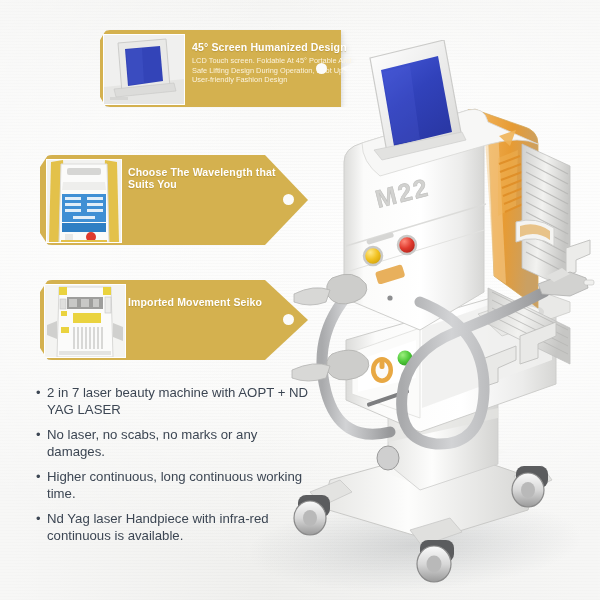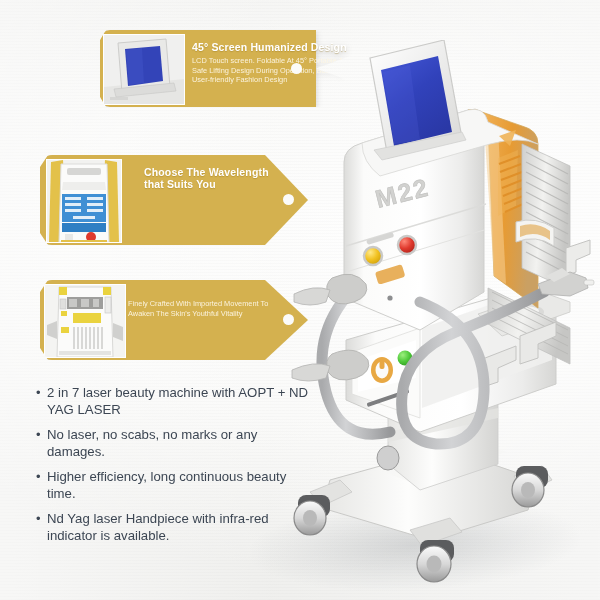--- a/index.html
+++ b/index.html
@@ -23,21 +23,21 @@
   }
 
   
   .tag{
     position:absolute;
     background:#d4b14f;
     color:#ffffff;
     box-sizing:border-box;
     filter:drop-shadow(0 2px 3px rgba(0,0,0,0.18));
   }
-  .tag-1{left:100px;top:30px;width:216px;height:77px;
+  .tag-1{left:100px;top:30px;width:241px;height:77px;
     clip-path:polygon(0 10px,0 67px,6px 77px,323px 77px,100% 50%,323px 0,6px 0);
     border-radius:10px 0 0 10px;}
   .tag-2{left:40px;top:155px;width:268px;height:90px;
     clip-path:polygon(0 12px,0 78px,8px 90px,225px 90px,100% 50%,225px 0,8px 0);
     border-radius:12px 0 0 12px;}
   .tag-3{left:40px;top:280px;width:268px;height:80px;
     clip-path:polygon(0 12px,0 68px,8px 80px,225px 80px,100% 50%,225px 0,8px 0);
     border-radius:12px 0 0 12px;}
 
   .tag-thumb{
@@ -48,21 +48,21 @@
   .tag-2 .tag-thumb{width:74px;height:82px;left:6px;top:4px;}
   .tag-3 .tag-thumb{width:80px;height:72px;left:4px;top:4px;}
 
   .tag-body{position:absolute;color:#fff;}
   .tag-1 .tag-body{left:92px;top:11px;width:160px;}
   .tag-2 .tag-body{left:88px;top:11px;width:150px;}
   .tag-3 .tag-body{left:88px;top:16px;width:152px;}
 
   .tag-title{font-weight:bold;font-size:10.5px;line-height:12px;letter-spacing:.15px;
     color:#ffffff;text-shadow:0 1px 1px rgba(140,110,20,.35);}
-  .tag-2 .tag-title,.tag-3 .tag-title{font-size:10.5px;margin-left:16px;}
+  .tag-2 .tag-title,.tag-3 .tag-title{font-size:10.5px;}
   .tag-desc{font-size:7.4px;line-height:9.6px;margin-top:3px;color:#fdf6e4;opacity:.95;}
 
   .tag-hole{
     position:absolute;width:11px;height:11px;border-radius:50%;
     background:#fbfbf9;
   }
   .tag-1 .tag-hole{right:14px;top:33px;}
   .tag-2 .tag-hole{right:14px;top:39px;}
   .tag-3 .tag-hole{right:14px;top:34px;}
 
@@ -394,37 +394,37 @@
             <rect x="48" y="42" width="2" height="22"></rect>
           <rect x="52" y="42" width="2" height="22"></rect>
             <rect x="56" y="42" width="2" height="22"></rect>
         </g>
         <path d="M2 40 L12 36 L12 54 L2 50 Z" fill="#d0d0ce"></path>
         <path d="M68 38 L78 42 L78 56 L68 52 Z" fill="#d0d0ce"></path>
         <rect x="14" y="66" width="52" height="4" fill="#e4e4e2"></rect>
       </svg>
     </div>
     <div class="tag-body">
-      <div class="tag-desc">Finely Crafted With Imported Movement To Awaken The Skin's Youthful Vitality</div>
+      <div class="tag-title">Imported Movement Seiko</div>
     </div>
     <div class="tag-hole"></div>
   </div>
 
   <div class="bullets">
     <div class="bullet">
       <span class="dot">•</span>
       <span class="btxt">2 in 7 laser beauty machine with AOPT + ND YAG LASER</span>
     </div>
     <div class="bullet">
       <span class="dot">•</span>
       <span class="btxt">No laser, no scabs, no marks or any damages.</span>
     </div>
     <div class="bullet">
       <span class="dot">•</span>
-      <span class="btxt">Higher efficiency, long continuous beauty time.</span>
+      <span class="btxt">Higher continuous, long continuous working time.</span>
     </div>
     <div class="bullet">
       <span class="dot">•</span>
-      <span class="btxt">Nd Yag laser Handpiece with infra-red indicator is available.</span>
+      <span class="btxt">Nd Yag laser Handpiece with infra-red continuous is available.</span>
     </div>
   </div>
 
 </div>
 
 </body></html>

